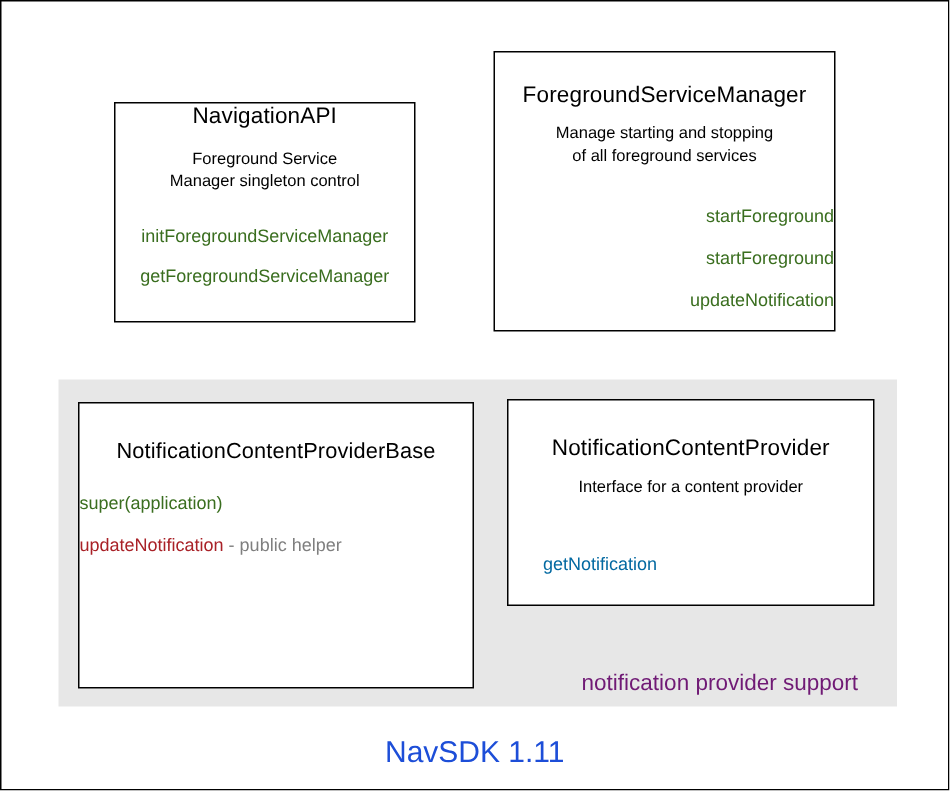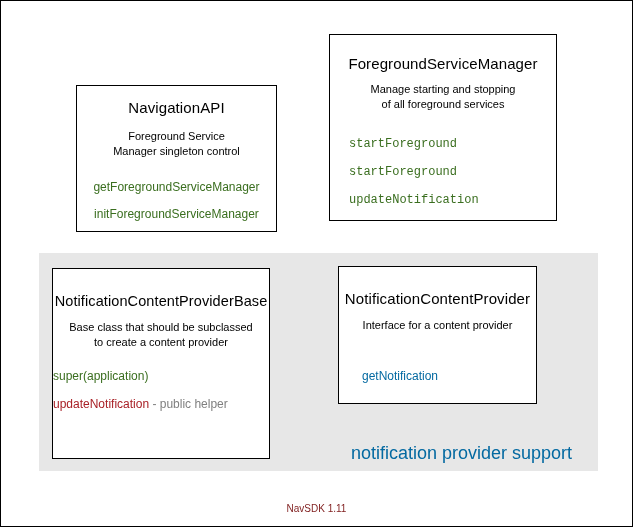--- a/index.html
+++ b/index.html
@@ -39,113 +39,108 @@
     font-size: 12px;
     line-height: 14px;
   }
   .m-green { color: #3a6e1f; }
   .m-red   { color: #a92127; }
   .m-blue  { color: #0369a1; }
   .m-annotation { color: #7f7f7f; }
 
   
   .box-nav-api {
-    left: 75px; top: 84px; width: 201px; height: 147px;
-    padding-top: 13px;
+    left: 75px; top: 67px; width: 201px; height: 147px;
   }
   .box-nav-api .box-desc { margin-top: 13px; }
   .box-nav-api .methods { margin-top: 21px; }
   .box-nav-api .method-line + .method-line { margin-top: 13px; }
 
   
   .box-fsm {
     left: 328px; top: 33px; width: 228px; height: 187px;
     padding-top: 20px;
   }
   .box-fsm .box-desc { margin-top: 10px; }
-  .box-fsm .methods { margin-top: 25px; text-align: left; padding-left: 19px; font-family: Liberation Mono, monospace; }
+  .box-fsm .methods { margin-top: 25px; text-align: right; padding-left: 19px; }
   .box-fsm .method-line + .method-line { margin-top: 14px; }
 
   
   .group-region {
     position: absolute;
     left: 38px; top: 252px; width: 559px; height: 218px;
     background: #e7e7e7;
   }
   .group-label {
     position: absolute;
     right: 26px; bottom: 7px;
-    font-size: 18px;
-    color: #0369a1;
+    font-size: 15px;
+    color: #701a75;
   }
 
   
   .box-ncpb {
-    left: 13px; top: 15px; width: 218px; height: 191px;
+    left: 13px; top: 15px; width: 264px; height: 191px;
     padding-top: 24px;
   }
   .box-ncpb .box-title { font-size: 14.5px; }
   .box-ncpb .box-desc { margin-top: 11px; }
   .box-ncpb .methods { margin-top: 19px; text-align: left; }
   .box-ncpb .method-line + .method-line { margin-top: 14px; }
 
   
   .box-ncp {
-    left: 299px; top: 13px; width: 199px; height: 138px;
+    left: 299px; top: 13px; width: 245px; height: 138px;
     padding-top: 23px;
   }
   .box-ncp .box-desc { margin-top: 11px; }
   .box-ncp .methods { margin-top: 36px; text-align: left; padding-left: 23px; }
 
   .diagram-caption {
     position: absolute;
     left: 0; bottom: 12px; width: 100%;
     text-align: center;
-    font-size: 10px;
-    color: #7f1d1d;
+    font-size: 20px;
+    color: #1d4ed8;
   }
 </style>
 </head>
 <body>
 
 <div class="canvas">
 
   <div class="class-box box-nav-api">
     <div class="box-title">NavigationAPI</div>
     <div class="box-desc">
       <div>Foreground Service</div>
       <div>Manager singleton control</div>
     </div>
     <div class="methods">
+      <div class="method-line m-green">initForegroundServiceManager</div>
       <div class="method-line m-green">getForegroundServiceManager</div>
-      <div class="method-line m-green">initForegroundServiceManager</div>
     </div>
   </div>
 
   <div class="class-box box-fsm">
     <div class="box-title">ForegroundServiceManager</div>
     <div class="box-desc">
       <div>Manage starting and stopping</div>
       <div>of all foreground services</div>
     </div>
     <div class="methods">
       <div class="method-line m-green">startForeground</div>
       <div class="method-line m-green">startForeground</div>
       <div class="method-line m-green">updateNotification</div>
     </div>
   </div>
 
   <div class="group-region">
 
     <div class="class-box box-ncpb">
       <div class="box-title">NotificationContentProviderBase</div>
-      <div class="box-desc">
-        <div>Base class that should be subclassed</div>
-        <div>to create a content provider</div>
-      </div>
       <div class="methods">
         <div class="method-line"><span class="m-green">super(application)</span><span class="m-annotation"></span></div>
         <div class="method-line"><span class="m-red">updateNotification</span><span class="m-annotation"> - public helper</span></div>
       </div>
     </div>
 
     <div class="class-box box-ncp">
       <div class="box-title">NotificationContentProvider</div>
       <div class="box-desc">
         <div>Interface for a content provider</div>

